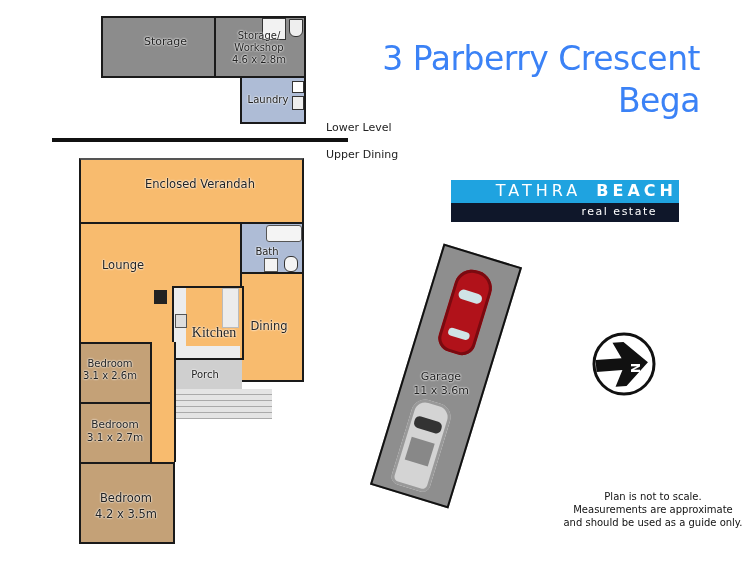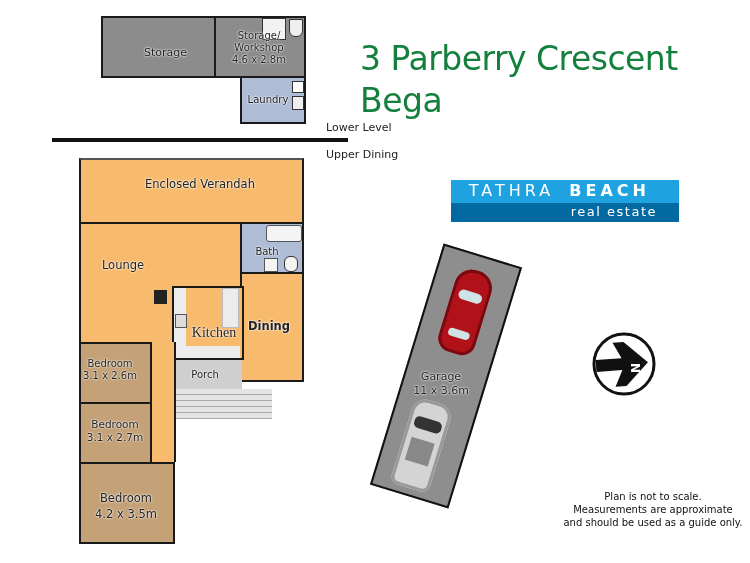--- a/index.html
+++ b/index.html
@@ -5,32 +5,32 @@
   html, body { margin: 0; padding: 0; background: #ffffff; }
   body { width: 750px; height: 563px; position: relative; overflow: hidden; font-family: "DejaVu Sans", sans-serif; }
   .abs { position: absolute; }
   .room { position: absolute; box-sizing: border-box; border: 2px solid #1a1a1a; }
   .lbl { position: absolute; text-align: center; color: #222; font-size: 11px; line-height: 14px; text-shadow: 0 0 2px #fff, 0 0 2px #fff; white-space: nowrap; }
   .orange { background: #f8bb6e; }
   .tan { background: #c4a177; }
   .grey { background: #8c8c8c; }
   .blue { background: #aebcd6; }
   .lightgrey { background: #cfcfcf; }
-  .title { font-family: "DejaVu Sans", sans-serif; font-size: 33px; color: #15803d; text-align: left; font-weight: normal; letter-spacing: -0.5px; }
+  .title { font-family: "DejaVu Sans", sans-serif; font-size: 33px; color: #3b82f6; text-align: right; font-weight: normal; letter-spacing: -0.5px; }
   .level-lbl { font-size: 11px; color: #222; }
   .note { font-size: 10px; color: #111; text-align: center; line-height: 13px; margin-left: 32px; }
-  .logo-top { background: #1fa3e0; color: #fff; font-family: "DejaVu Sans", sans-serif; font-size: 16px; letter-spacing: 4px; text-align: right; padding-right: 29px; box-sizing: border-box; line-height: 22px; }
-  .logo-bot { background: #0369a1; color: #fff; font-family: "DejaVu Sans", sans-serif; font-size: 13px; letter-spacing: 1.5px; text-align: right; padding-right: 22px; box-sizing: border-box; line-height: 18px; }
+  .logo-top { background: #1fa3e0; color: #fff; font-family: "DejaVu Sans", sans-serif; font-size: 16px; letter-spacing: 4px; text-align: right; padding-right: 2px; box-sizing: border-box; line-height: 22px; }
+  .logo-bot { background: #0f172a; color: #fff; font-family: "DejaVu Sans", sans-serif; font-size: 11px; letter-spacing: 1.5px; text-align: right; padding-right: 22px; box-sizing: border-box; line-height: 18px; }
 </style>
 </head>
 <body>
 
 <div>
   <div class="room grey" style="left:101px; top:16px; width:115px; height:62px;"></div>
-  <div class="lbl" style="left:101px; top:46px; width:129px; font-size:11px;text-align:center;">Storage</div>
+  <div class="lbl" style="left:101px; top:35px; width:129px; font-size:11px;text-align:center;">Storage</div>
 
   <div class="room grey" style="left:214px; top:16px; width:92px; height:62px;"></div>
   <div class="abs" style="left:262px; top:18px; width:22px; height:20px; background:#f2f2f2; border:1px solid #333;"></div>
   <div class="abs" style="left:289px; top:19px; width:12px; height:16px; background:#eee; border:1px solid #333; border-radius:0 0 6px 6px;"></div>
   <div class="lbl" style="left:214px; top:30px; width:90px; font-size:10px; line-height:12px;">
     <div>Storage/</div>
     <div>Workshop</div>
     <div>4.6 x 2.8m</div>
   </div>
 
@@ -57,21 +57,21 @@
   <div class="lbl" style="left:98px; top:258px; width:50px; font-size:11.5px;">Lounge</div>
   <div class="abs" style="left:154px; top:290px; width:13px; height:14px; background:#222;"></div>
 
   <div class="room blue" style="left:240px; top:222px; width:64px; height:52px;"></div>
   <div class="abs" style="left:266px; top:225px; width:34px; height:15px; background:#f4f4f4; border:1px solid #555; border-radius:3px;"></div>
   <div class="abs" style="left:264px; top:258px; width:12px; height:12px; background:#f4f4f4; border:1px solid #555;"></div>
   <div class="abs" style="left:284px; top:256px; width:12px; height:14px; background:#f4f4f4; border:1px solid #333; border-radius:6px;"></div>
   <div class="lbl" style="left:250px; top:245px; width:34px; font-size:10px;">Bath</div>
 
   <div class="room orange" style="left:240px; top:272px; width:64px; height:110px;"></div>
-  <div class="lbl" style="left:244px; top:319px; width:50px; font-size:11.5px;font-weight:bold;">Dining</div>
+  <div class="lbl" style="left:244px; top:319px; width:50px; font-size:11.5px;">Dining</div>
 
   <div class="room orange" style="left:172px; top:286px; width:72px; height:74px;"></div>
   <div class="abs" style="left:174px; top:288px; width:12px; height:70px; background:#ececec;"></div>
   <div class="abs" style="left:174px; top:346px; width:66px; height:12px; background:#ececec;"></div>
   <div class="abs" style="left:222px; top:288px; width:15px; height:38px; background:#ececec; border:1px solid #bbb;"></div>
   <div class="abs" style="left:175px; top:314px; width:10px; height:12px; border:1px solid #555; background:#ddd;"></div>
   <div class="lbl" style="left:190px; top:326px; width:48px; font-size:14px;font-family:Liberation Serif, serif;">Kitchen</div>
 
   <div class="room lightgrey" style="left:172px; top:359px; width:70px; height:30px; border-width:1px 0 0 0;"></div>
   <div class="abs" style="left:172px; top:389px; width:100px; height:30px; background:repeating-linear-gradient(#e4e4e4 0 5px, #aaa 5px 6px);"></div>

